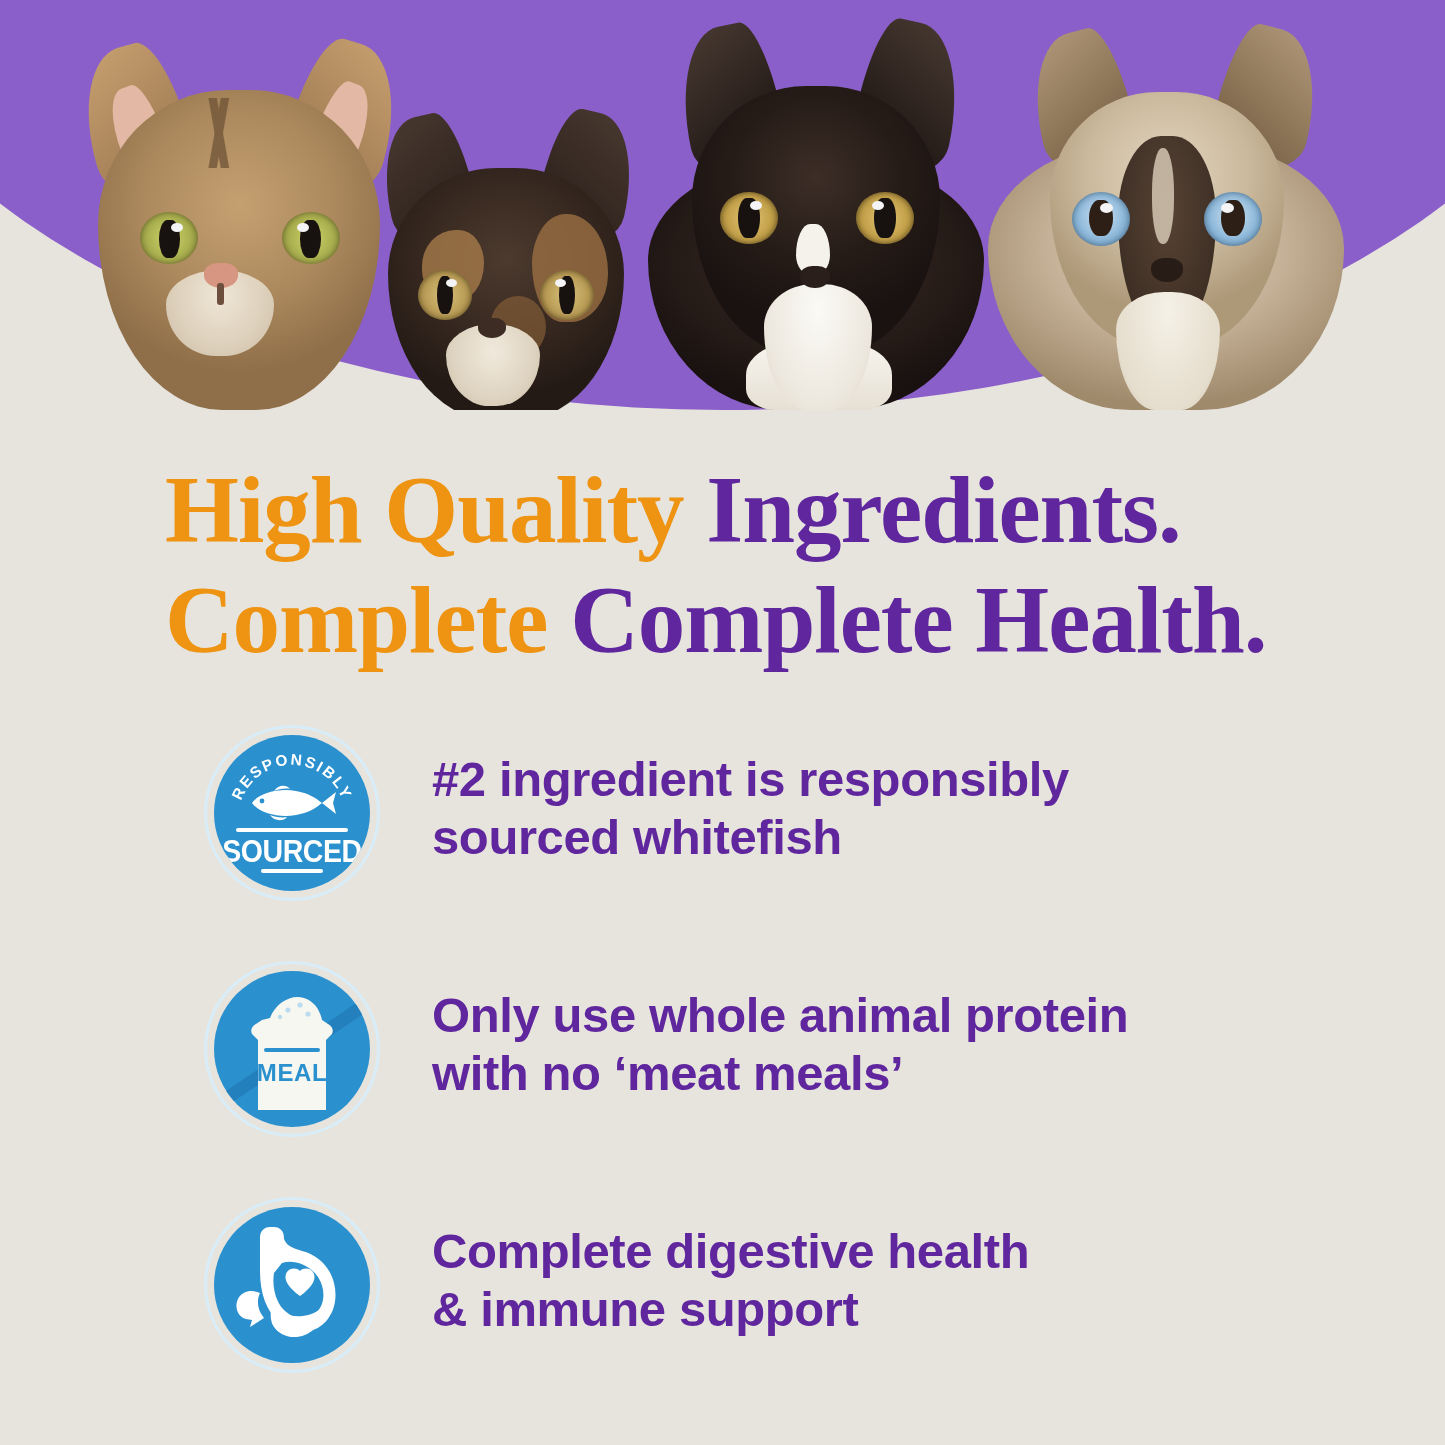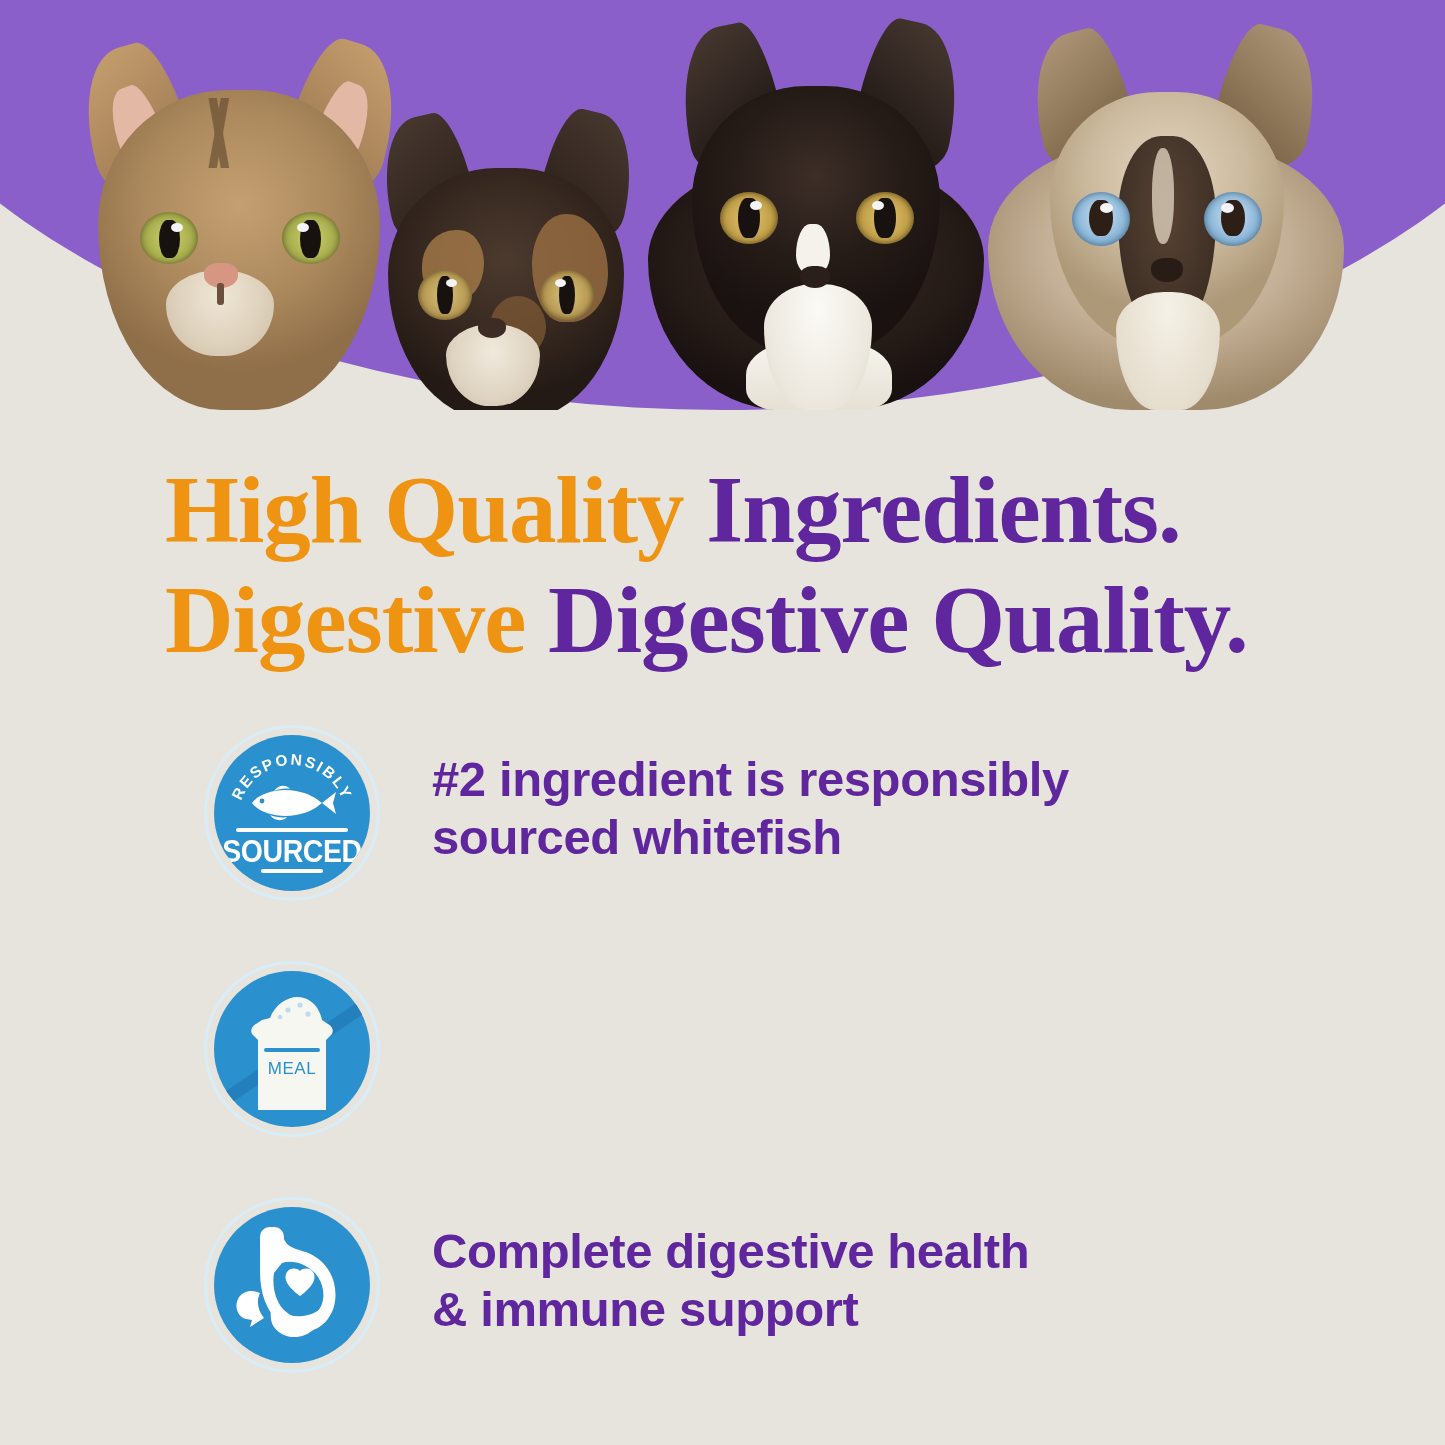--- a/index.html
+++ b/index.html
@@ -284,22 +284,22 @@
     width:220px; height:13px;
     background:#2380BC;
     transform:rotate(-34deg);
   }
   .bag-svg{ position:absolute; left:26px; top:17px; width:104px; height:124px; }
   .meal-word{
     position:absolute; left:0; top:88px; width:156px;
     text-align:center;
     color:#2B90CE;
     font-family:"Liberation Sans", sans-serif;
-    font-weight:normal;
-    font-size:17px;
+    font-weight:bold;
+    font-size:24px;
     letter-spacing:.6px;
   }
 
   
   .stomach-svg{ position:absolute; left:16px; top:12px; width:124px; height:132px; }
 </style>
 </head>
 <body>
 
 <div id="page">
@@ -369,21 +369,21 @@
       <div class="pupil pupil-l"></div>
       <div class="pupil pupil-r"></div>
       <div class="glint glint-l"></div>
       <div class="glint glint-r"></div>
       <div class="nose"></div>
     </div>
   </div>
 
   <div id="headline">
     <div><span class="hl-orange">High Quality </span><span class="hl-purple">Ingredients.</span></div>
-    <div><span class="hl-orange">Digestive </span><span class="hl-purple">Digestive Quality.</span></div>
+    <div><span class="hl-orange">Complete </span><span class="hl-purple">Complete Health.</span></div>
   </div>
 
   <div id="features">
 
     <div class="feature">
       <div class="icon-wrap">
         <div class="badge-sourced">
           <svg class="arch-text" viewBox="0 0 156 156">
             <defs>
               <path id="archPath" d="M 24,84 A 54,54 0 0 1 132,84" fill="none"></path>
@@ -417,20 +417,22 @@
             <circle cx="48" cy="22" r="2.6" fill="#BBDCEF"></circle>
             <circle cx="60" cy="17" r="2.6" fill="#BBDCEF"></circle>
             <circle cx="68" cy="26" r="2.6" fill="#BBDCEF"></circle>
             <circle cx="40" cy="29" r="2.2" fill="#BBDCEF"></circle>
             <path fill="#F7F7F2" d="M18 112 L18 122 L30 122 Z"></path>
             <path fill="#F7F7F2" d="M86 112 L86 122 L74 122 Z"></path>
           </svg>
           <div class="meal-word">MEAL</div>
         </div>
       </div>
+      <div class="icon-text">Only use whole animal protein
+with no ‘meat meals’</div>
     </div>
 
     <div class="feature">
       <div class="icon-wrap">
         <div class="badge-circle">
           <svg class="stomach-svg" viewBox="0 0 124 132">
             <path fill="#ffffff" d="M40 8 C34 8, 30 12, 30 19 L30 52 C30 74, 36 92, 50 104 C62 114, 80 116, 92 106 C104 96, 108 80, 104 64 C100 48, 88 36, 72 32 C62 29, 56 26, 54 20 L54 19 C54 12, 50 8, 44 8 Z M52 44 C64 40, 80 46, 88 58 C96 70, 95 86, 86 94 C77 102, 62 100, 53 90 C45 81, 42 66, 44 54 Z"></path>
             <path fill="#ffffff" d="M30 74 C22 70, 12 72, 8 80 C4 88, 8 98, 16 100 L22 101 L20 108 L34 99 C28 92, 26 82, 30 74 Z"></path>
             <path fill="#ffffff" d="M42 88 C56 100, 78 100, 90 90 C92 96, 90 104, 84 110 C72 122, 52 120, 44 108 C40 102, 40 94, 42 88 Z"></path>
             <path fill="#ffffff" d="M70 52 C66 48, 58 49, 56 55 C54 61, 58 67, 66 74 L70 77 L74 74 C82 67, 86 61, 84 55 C82 49, 74 48, 70 52 Z"></path>

